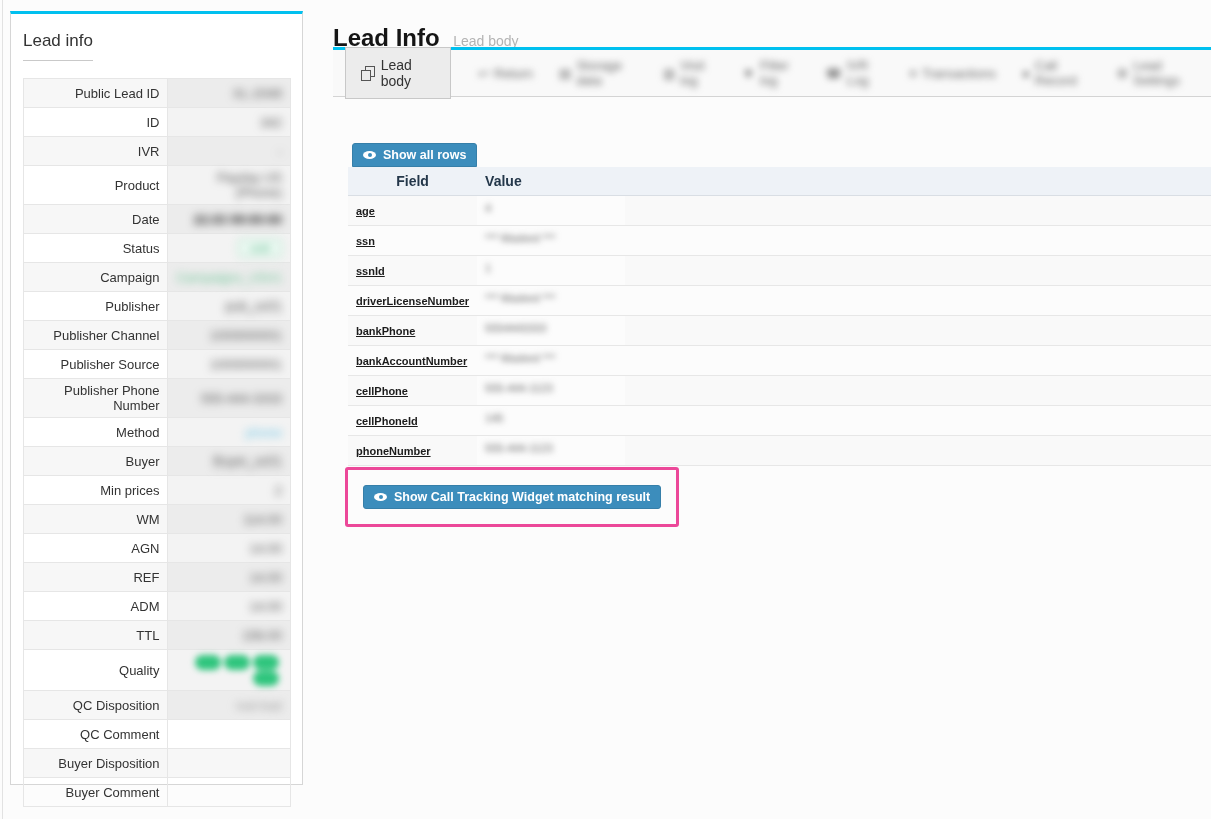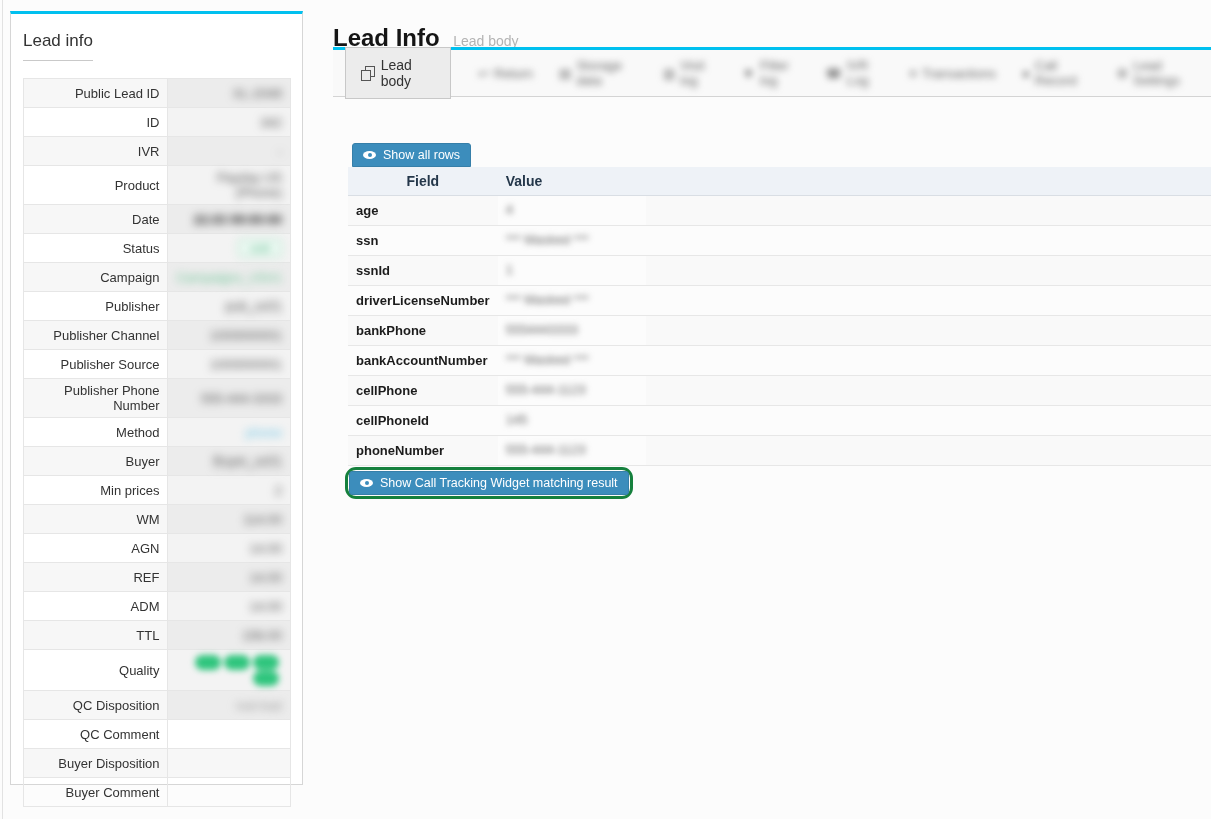--- a/index.html
+++ b/index.html
@@ -51,41 +51,41 @@
   .tab-blur { display:flex; align-items:center; gap:5px; filter:blur(3.5px);
     color:#666; font-size:13px; margin:0 13px; cursor:pointer; }
   .copy-ic { position:relative; width:14px; height:14px; display:inline-block; }
   .copy-ic::before { content:""; position:absolute; left:4px; top:0; width:8px; height:9px; border:1.5px solid #555; }
   .copy-ic::after  { content:""; position:absolute; left:0; top:4px; width:8px; height:9px; border:1.5px solid #555; background:#ececec; }
 
   .content { position:absolute; top:143px; left:15px; right:0; }
 
   .btn-blue { display:inline-flex; align-items:center; gap:6px; background:#3c8dbc;
     border:1px solid #367fa9; color:#fff; font-family:"Liberation Sans",sans-serif;
-    font-size:12.5px; font-weight:normal; padding:4px 10px; border-radius:3px; cursor:pointer; }
+    font-size:12.5px; font-weight:bold; padding:4px 10px; border-radius:3px; cursor:pointer; }
   .btn-show-all { margin-left:4px; border-radius:3px 3px 0 0; }
   .eye { position:relative; display:inline-block; width:14px; height:14px; }
   .eye::before { content:""; position:absolute; left:0; top:3px; width:13px; height:8px;
     background:#fff; border-radius:50%; }
   .eye::after { content:""; position:absolute; left:4.5px; top:5px; width:4px; height:4px;
     background:#3c8dbc; border-radius:50%; }
 
   .main-table { width:100%; border-collapse:collapse; }
   .main-table th { height:28px; text-align:left; padding:6px 8px; font-size:14px;
     color:#24374a; background:#eef2f7; border-bottom:1px solid #d9dee4; }
   .main-table th.col-field { width:107px;text-align:center; }
-  .main-table td { height:29px; padding:0; font-size:13px; border-bottom:1px solid #e7e7e7;
-    vertical-align:middle; }
+  .main-table td { height:29px; padding:0; font-size:11px; border-bottom:1px solid #e7e7e7;
+    vertical-align:middle;text-decoration:underline; }
   .main-table tr:nth-child(odd) td { background:#f9f9f9; }
   .main-table td.fld { font-weight:bold; color:#1c1c1c; padding:5px 8px; }
   .strip { width:148px; height:29px; padding:6px 8px; background:rgba(252,252,252,.72);
     color:#666; }
 
-  .red-ring { display:inline-block; margin-left:-3px; margin-top:1px; padding:1px;
-    border:3px solid #15803d; border-radius:11px; }
+  .red-ring { display:inline-block; margin-left:-3px; margin-top:1px; padding:15px;
+    border:3px solid #ec4899; border-radius:3px; }
 </style>
 </head>
 <body>
 
 <div class="page-edge"></div>
 
 <div class="sidebar">
   <span class="side-title">Lead info</span>
   <table class="side-table">
     <tbody id="side-body">

